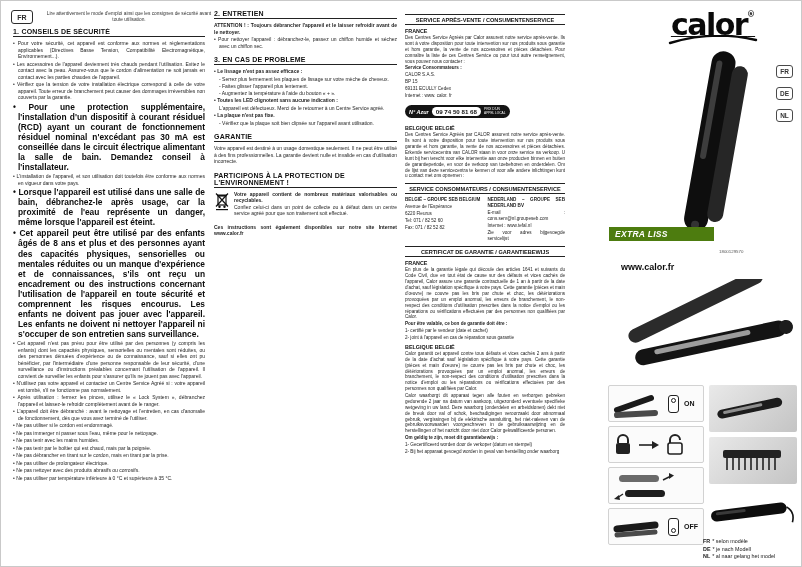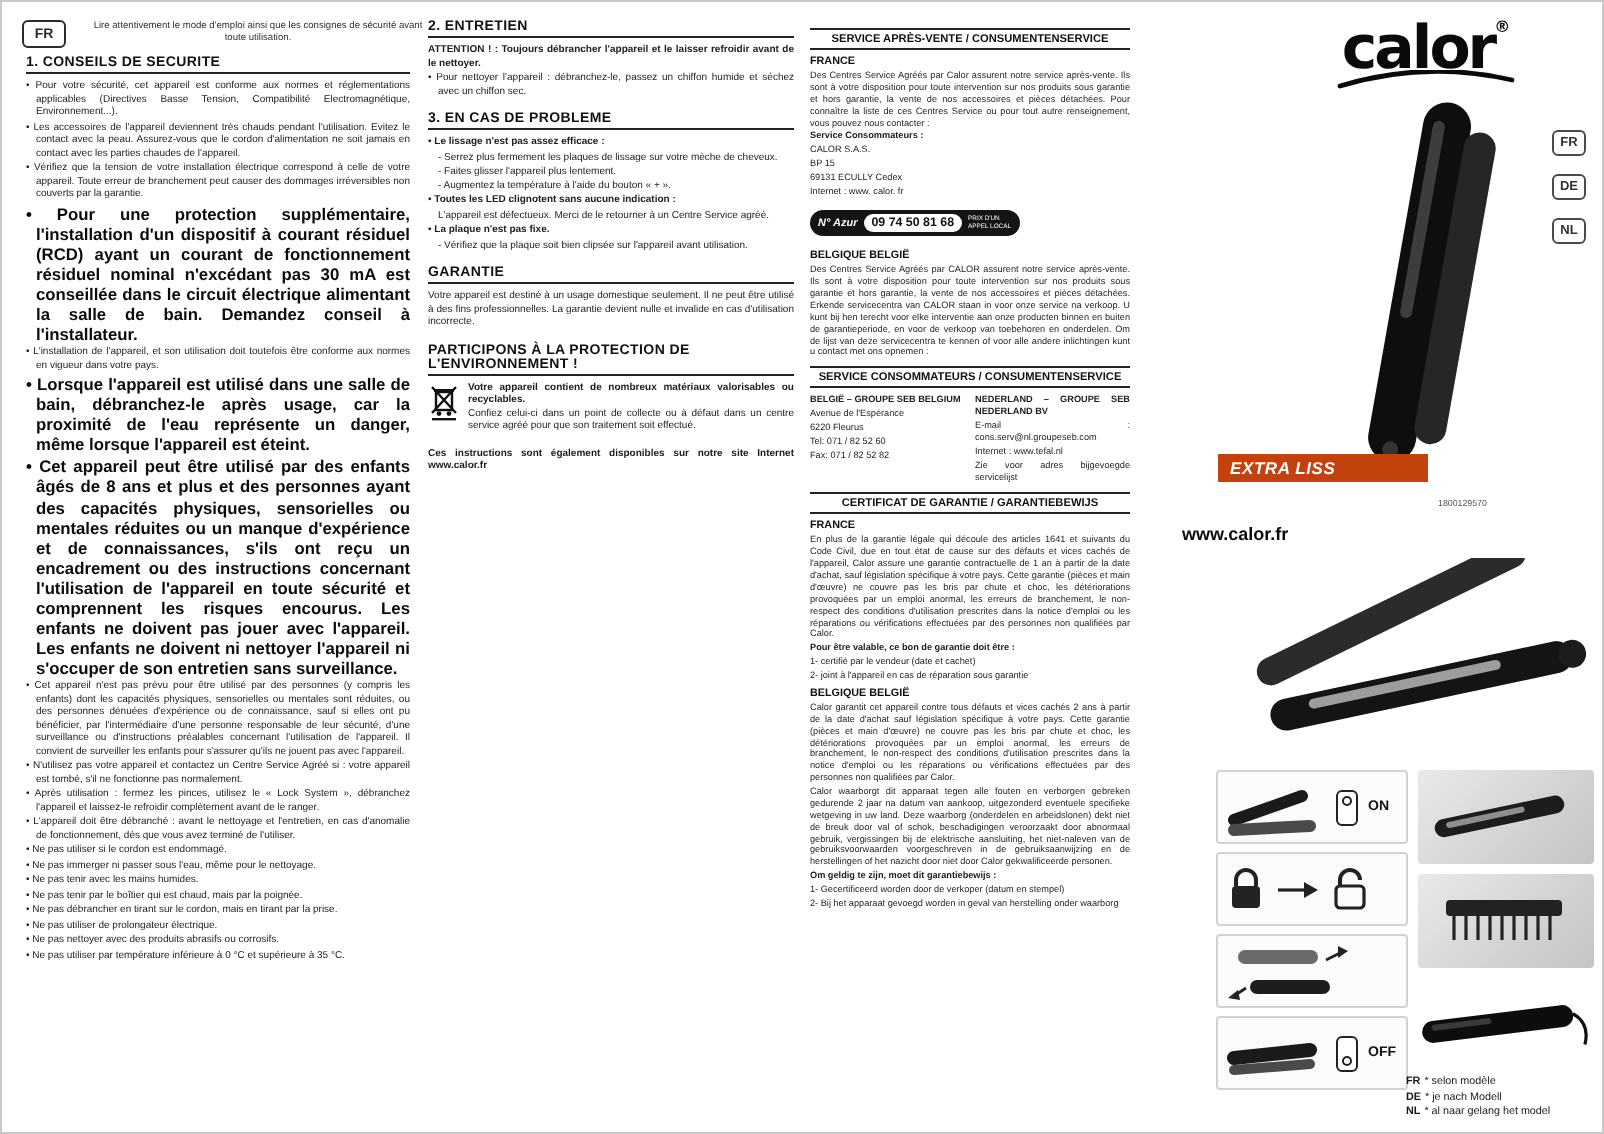--- a/index.html
+++ b/index.html
@@ -36,34 +36,34 @@
   .svc-h { font-size:5.6px; font-weight:bold; text-align:center; border-top:1px solid #222; border-bottom:1px solid #222;
            padding:1.5px 0; margin:4px 0 3px; }
   .azur { display:inline-flex; align-items:center; gap:3px; background:#141414; border-radius:7px; padding:2px 4px; margin:3px 0 4px; }
   .azur-label { color:#fff; font-size:5.5px; font-style:italic; font-weight:bold; white-space:nowrap; }
   .azur-num { background:#fff; color:#111; font-size:6.2px; font-weight:bold; border-radius:5px; padding:1px 4px; white-space:nowrap; }
   .azur-note { display:flex; flex-direction:column; font-size:3.2px; color:#fff; line-height:1.2; }
   .two-col { display:flex; gap:5px; }
   .blk { flex:1; }
 
   .logo { position:absolute; left:644px; top:6px; width:136px; text-align:center; }
-  .logo-line { font-family:"DejaVu Sans", sans-serif; }
+  .logo-line { font-family:"DejaVu Sans", sans-serif;text-decoration:underline; }
   .logo-text { font-size:30px; font-weight:bold; letter-spacing:-1.5px; color:#0a0a0a; }
   .reg { font-size:8px; font-weight:bold; vertical-align:18px; }
   .swoosh { display:block; margin:-7px auto 0; }
 
   .lang-badges { position:absolute; left:775px; top:64px; display:flex; flex-direction:column; gap:9px; }
   .lang-badge { width:17px; height:13px; border:1.3px solid #4a4a4a; border-radius:3px; background:#fff;
                 display:flex; align-items:center; justify-content:center; font-size:6.5px; font-weight:bold; color:#333; }
 
   .hero { position:absolute; left:652px; top:46px; }
-  .banner { position:absolute; left:608px; top:226px; width:105px; height:14px; background:#c2410c; color:#fff;
+  .banner { position:absolute; left:608px; top:226px; width:105px; height:14px; background:#4d7c0f; color:#fff;
             font-size:8.5px; font-weight:bold; font-style:italic; line-height:14px; padding-left:6px; letter-spacing:.3px; }
   .doc-ref { position:absolute; left:718px; top:248px; font-size:4.4px; color:#555; }
-  .site { position:absolute; left:590px; top:261px; font-size:9px; font-weight:bold; color:#0c0c0c; }
+  .site { position:absolute; left:620px; top:261px; font-size:9px; font-weight:bold; color:#0c0c0c; }
   .open-product { position:absolute; left:616px; top:278px; }
 
   .figs { position:absolute; left:607px; top:384px; width:96px; }
   .fig { display:flex; align-items:center; gap:5px; border:1px solid #d2d2d2; border-radius:2px; background:#fbfbfb;
          height:37px; padding:2px 4px; margin-bottom:4px; }
   .fig-label { font-size:7px; font-weight:bold; color:#111; }
   .switch { width:11px; height:18px; border:1.3px solid #222; border-radius:3px; display:flex; justify-content:center;
             align-items:flex-start; padding-top:2px; background:#fff; flex:0 0 auto; }
   .switch.off { align-items:flex-end; padding:0 0 2px; }
   .knob { width:5px; height:5px; border:1.2px solid #222; border-radius:50%; }

